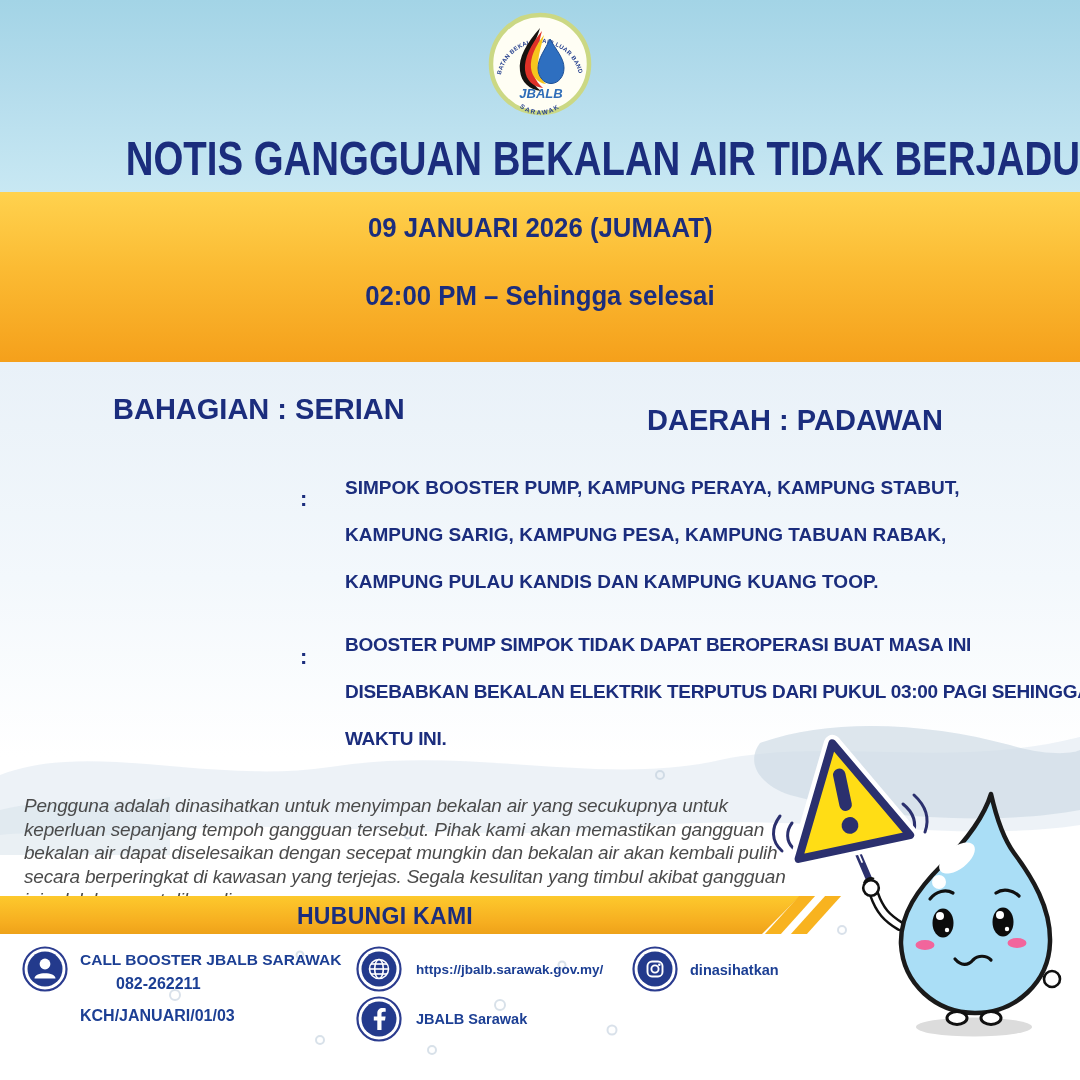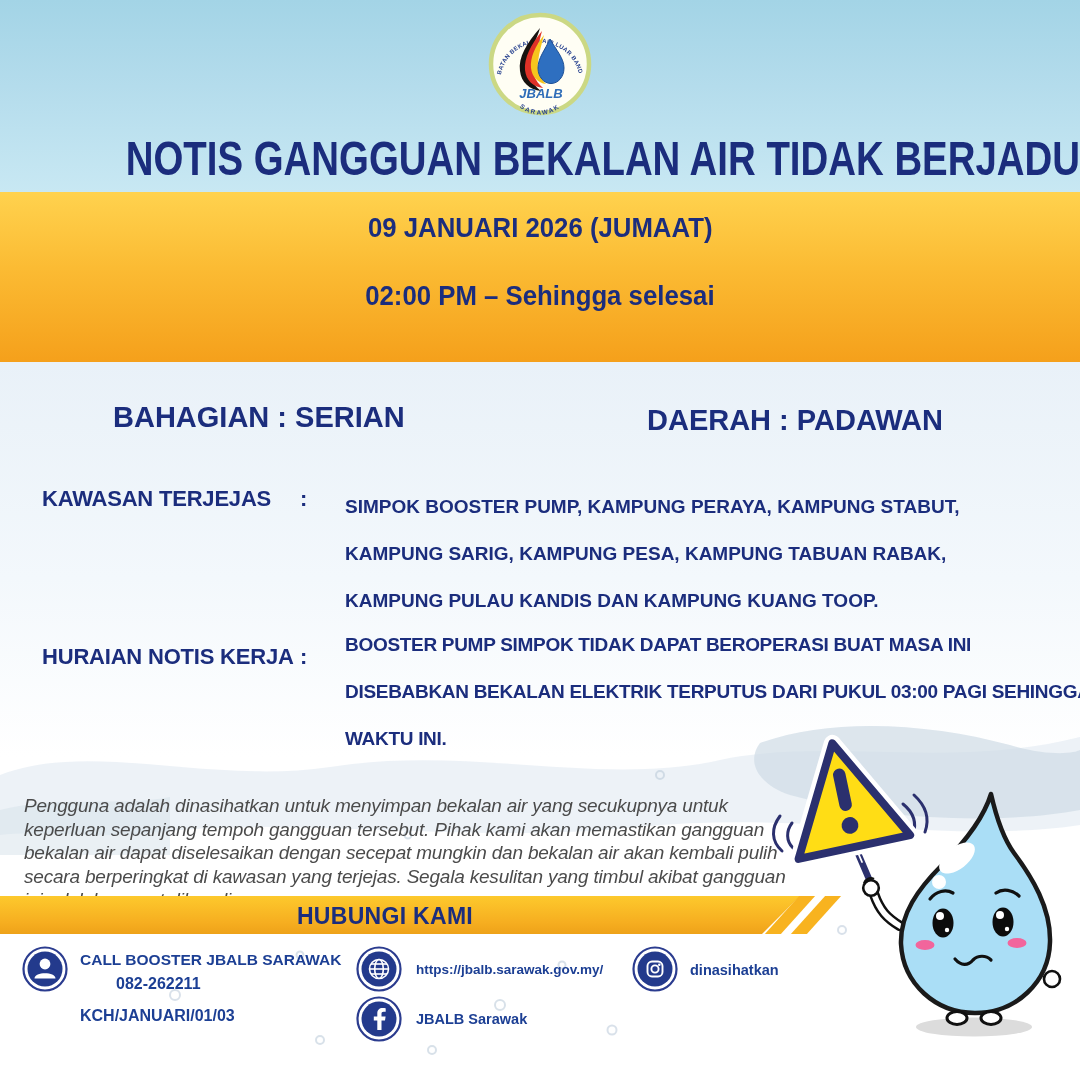--- a/index.html
+++ b/index.html
@@ -19,30 +19,30 @@
     background:linear-gradient(180deg,#ffd24e 0%,#fbbb33 45%,#f5a01b 100%);}
   .banner .line{position:absolute;left:0;width:1080px;text-align:center;color:#1b2d7d;
     font-weight:bold;font-size:28px;white-space:nowrap;}
   .banner .line>span{display:inline-block;transform:scaleX(0.92);}
   .banner .l1{top:20px;}
   .banner .l2{top:88px;}
   
   .content-bg{position:absolute;top:362px;left:0;width:1080px;height:718px;
     background:linear-gradient(180deg,#e9f1f8 0%,#f3f8fc 30%,#ffffff 55%,#ffffff 100%);}
   .region{position:absolute;color:#1b2d7d;font-weight:bold;font-size:29px;white-space:nowrap;}
-  .bahagian{left:113px;top:393px;margin-top:8px;}
+  .bahagian{left:113px;top:393px;}
   .daerah{left:616px;top:404px;margin-left:31px;}
   .info-label{position:absolute;left:42px;width:250px;color:#1b2d7d;font-weight:bold;
     font-size:22px;white-space:nowrap;letter-spacing:-0.2px;}
   .info-colon{position:absolute;left:300px;color:#1b2d7d;font-weight:bold;font-size:22px;}
   .info-value{position:absolute;left:345px;color:#1b2d7d;font-weight:bold;font-size:19px;
     line-height:47px;letter-spacing:0px;}
   .kawasan-label{top:486px;}
   .kawasan-colon{top:486px;}
-  .kawasan-value{top:483px;width:690px;}
+  .kawasan-value{top:464px;width:690px;}
   .huraian-label{top:644px;}
   .huraian-colon{top:644px;}
   .huraian-value{top:621px;width:745px;letter-spacing:-0.3px;}
   
   .splash{position:absolute;left:0;top:715px;width:1080px;height:365px;pointer-events:none;}
   
   .advisory{position:absolute;left:24px;top:794px;width:772px;color:#4b4b4b;
     font-style:italic;font-size:19px;line-height:23.5px;letter-spacing:-0.2px;}
   
   .contact-bar{position:absolute;left:0;top:896px;width:800px;height:38px;
@@ -120,25 +120,23 @@
       <circle cx="300" cy="240" r="3.5"></circle>
         <circle cx="432" cy="335" r="4"></circle>
       <circle cx="660" cy="60" r="4"></circle>
         <circle cx="408" cy="120" r="3.5"></circle>
     </g>
   </svg>
 
   <div class="region bahagian">BAHAGIAN : SERIAN</div>
   <div class="region daerah">DAERAH : PADAWAN</div>
 
-  <div class="info-label kawasan-label">KAWASAN TERJEJAS</div>
   <div class="info-colon kawasan-colon">:</div>
   <div class="info-value kawasan-value">SIMPOK BOOSTER PUMP, KAMPUNG PERAYA, KAMPUNG STABUT, KAMPUNG SARIG, KAMPUNG PESA, KAMPUNG TABUAN RABAK, KAMPUNG PULAU KANDIS DAN KAMPUNG KUANG TOOP.</div>
 
-  <div class="info-label huraian-label">HURAIAN NOTIS KERJA</div>
   <div class="info-colon huraian-colon">:</div>
   <div class="info-value huraian-value">BOOSTER PUMP SIMPOK TIDAK DAPAT BEROPERASI BUAT MASA INI DISEBABKAN BEKALAN ELEKTRIK TERPUTUS DARI PUKUL 03:00 PAGI SEHINGGA WAKTU INI.</div>
 
   <div class="advisory">Pengguna adalah dinasihatkan untuk menyimpan bekalan air yang secukupnya untuk keperluan sepanjang tempoh gangguan tersebut. Pihak kami akan memastikan gangguan bekalan air dapat diselesaikan dengan secepat mungkin dan bekalan air akan kembali pulih secara berperingkat di kawasan yang terjejas. Segala kesulitan yang timbul akibat gangguan ini adalah sangat dikesali.</div>
 
   <div class="contact-bar">
     <div class="txt">HUBUNGI KAMI</div>
   </div>
   <div class="stripe stripe1"></div>
   <div class="stripe stripe2"></div>

